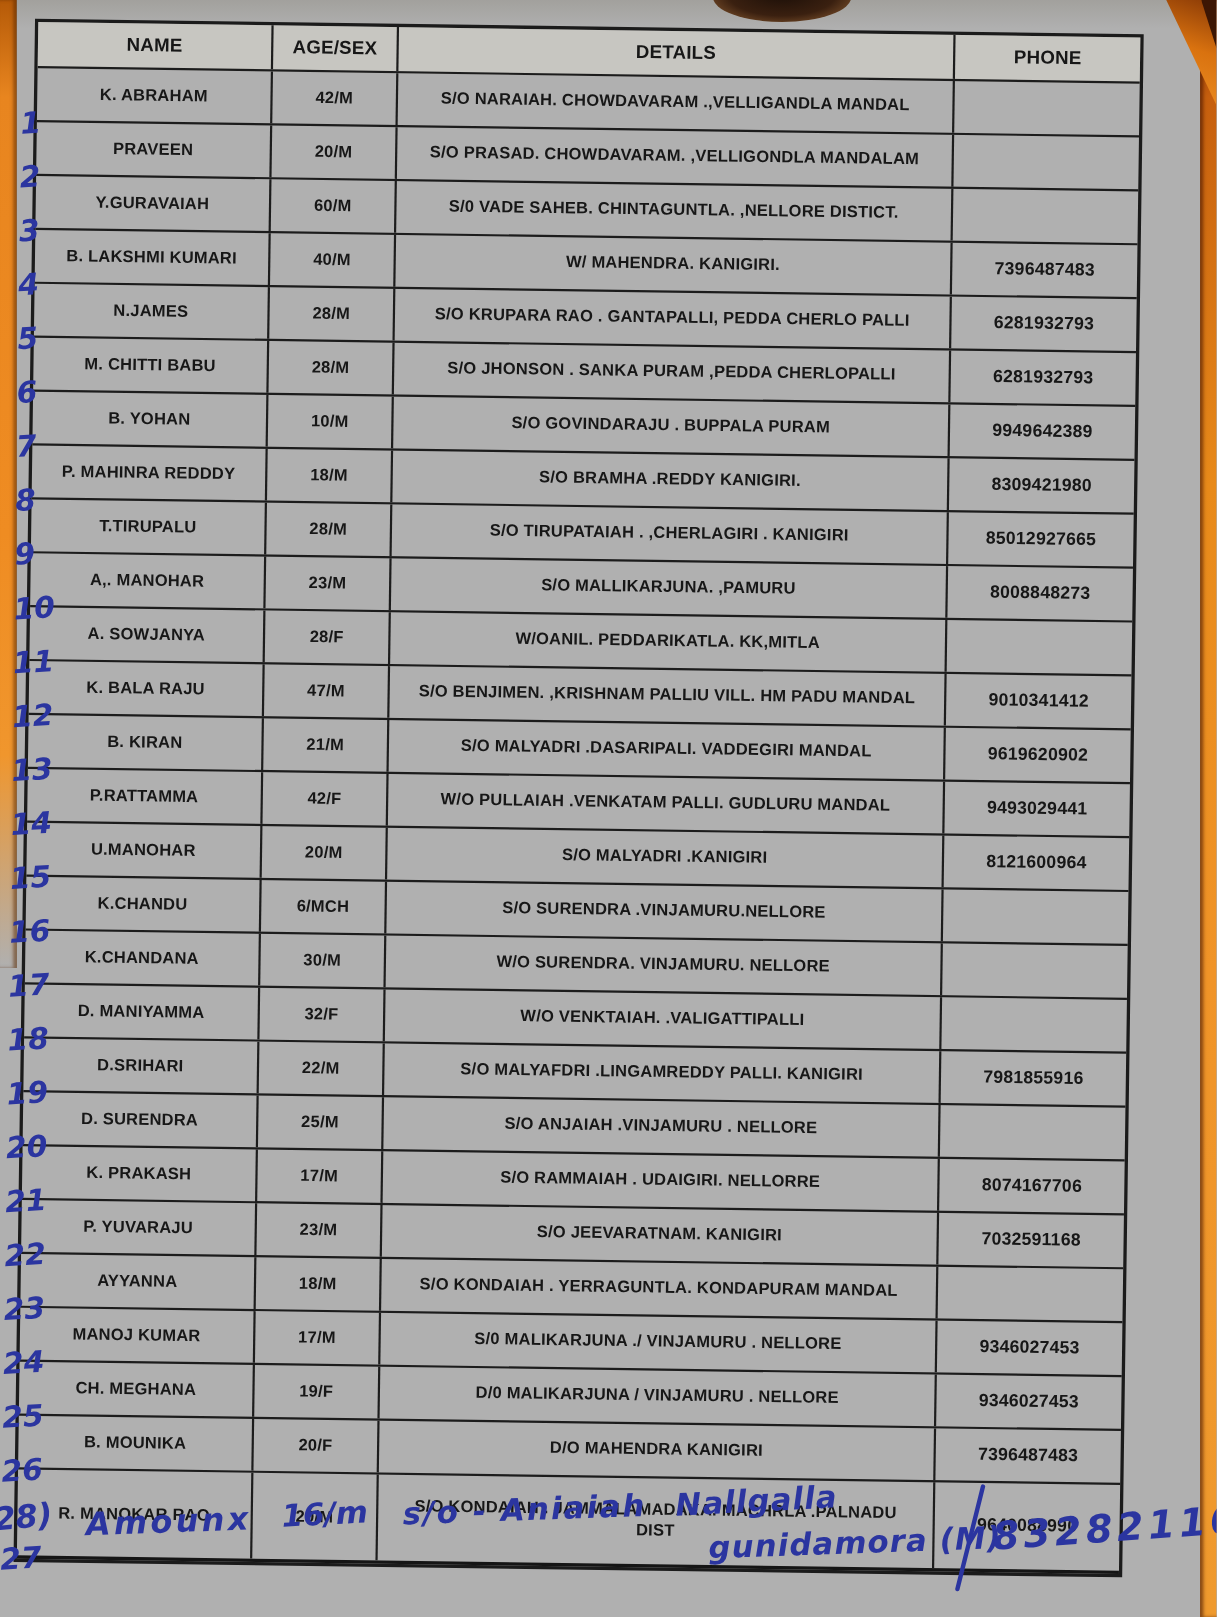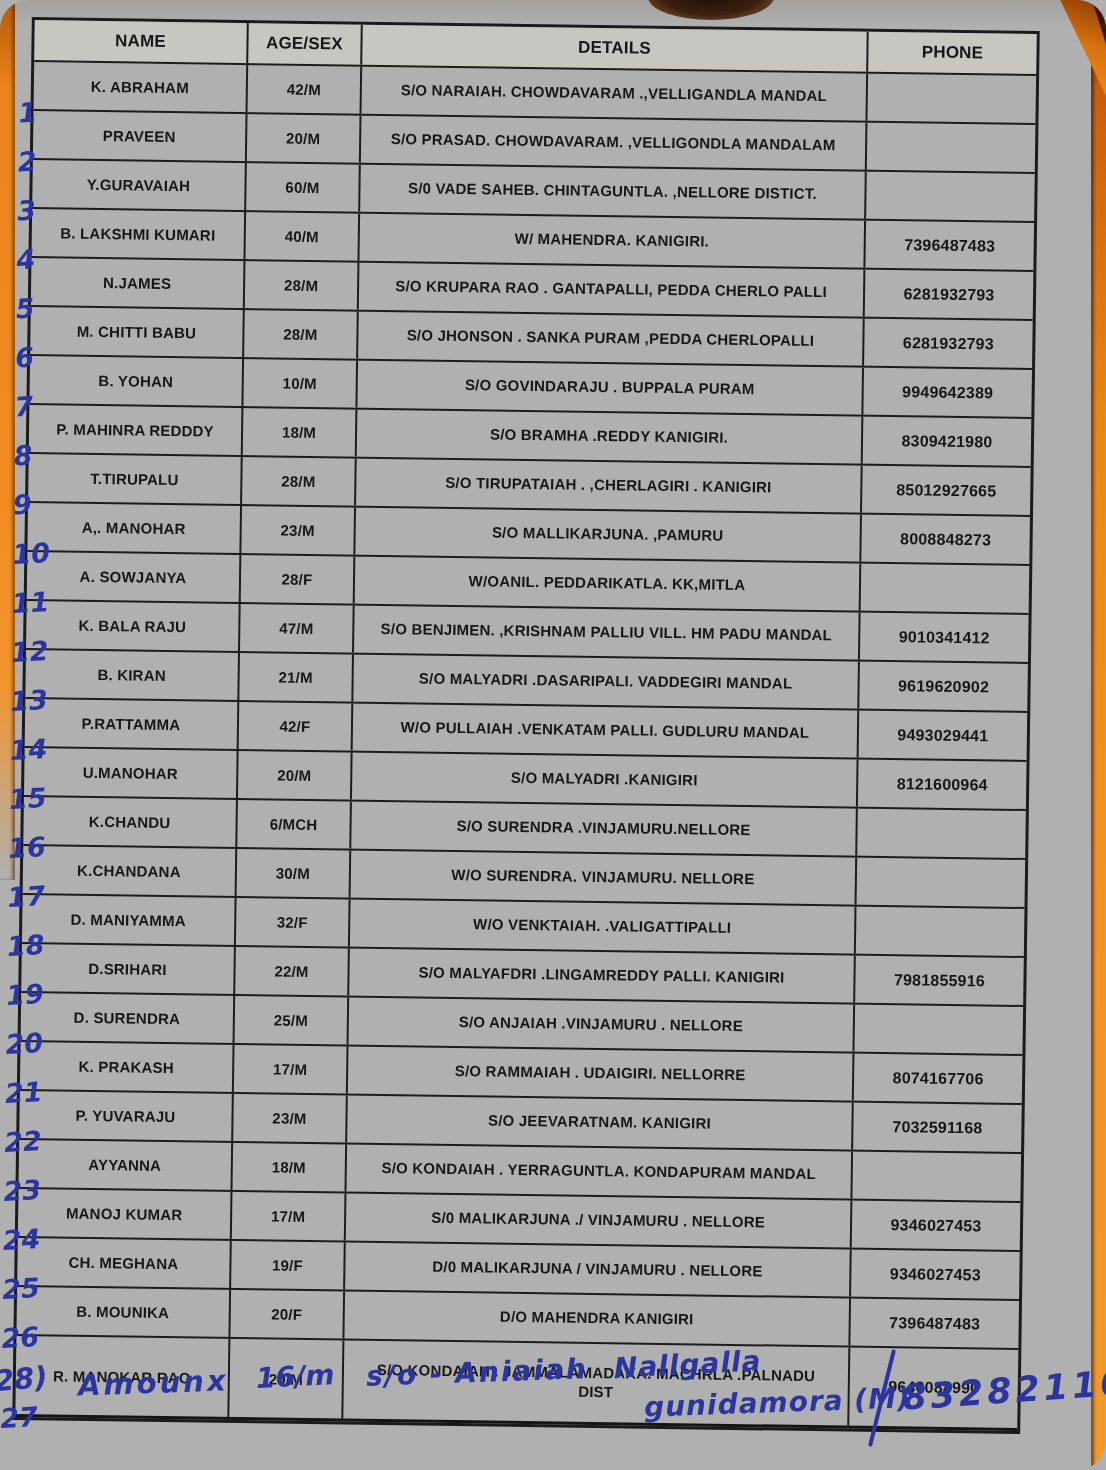--- a/index.html
+++ b/index.html
@@ -1,20 +1,19 @@
 <!DOCTYPE html>
 <html><head>
 <meta charset="utf-8">
 <style>
   html,body{margin:0;padding:0;background:#b0b0b0;}
   .scene{
     position:relative;width:1106px;height:1470px;overflow:hidden;
     background:linear-gradient(178deg,#e7e5dd 0%,#efede7 22%,#ececе8 55%,#eaeae8 75%,#e2e2e0 100%);
     font-family:"Liberation Sans",sans-serif;
-    border-radius:29px;
   }
   
   .paper-shade{position:absolute;left:0;top:0;width:100%;height:26px;
     background:linear-gradient(180deg,rgba(120,115,100,.25),rgba(120,115,100,0));}
   
   .wood-left{position:absolute;left:0;top:0;width:15px;height:880px;
     background:linear-gradient(180deg,#b55a08 0%,#e8851f 10%,#ef8c22 55%,#f0962d 78%,rgba(240,150,45,0) 100%);
     box-shadow:inset -3px 0 3px rgba(90,40,0,.55);}
   .wood-right{position:absolute;right:0;top:0;width:15px;height:1470px;
     background:linear-gradient(180deg,#7a2c04 0%,#c65f0e 6%,#e88a1a 30%,#f09428 60%,#ef9a2e 100%);

